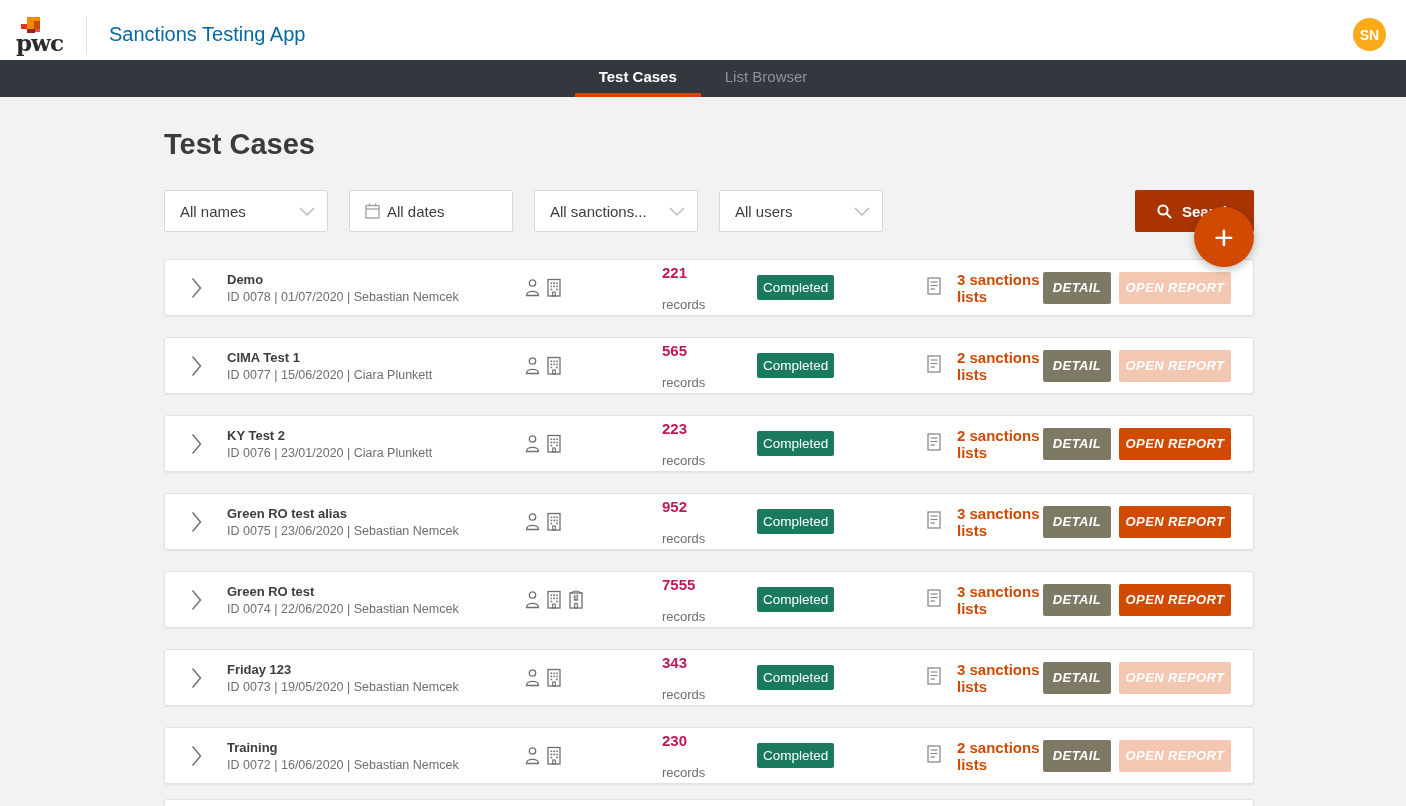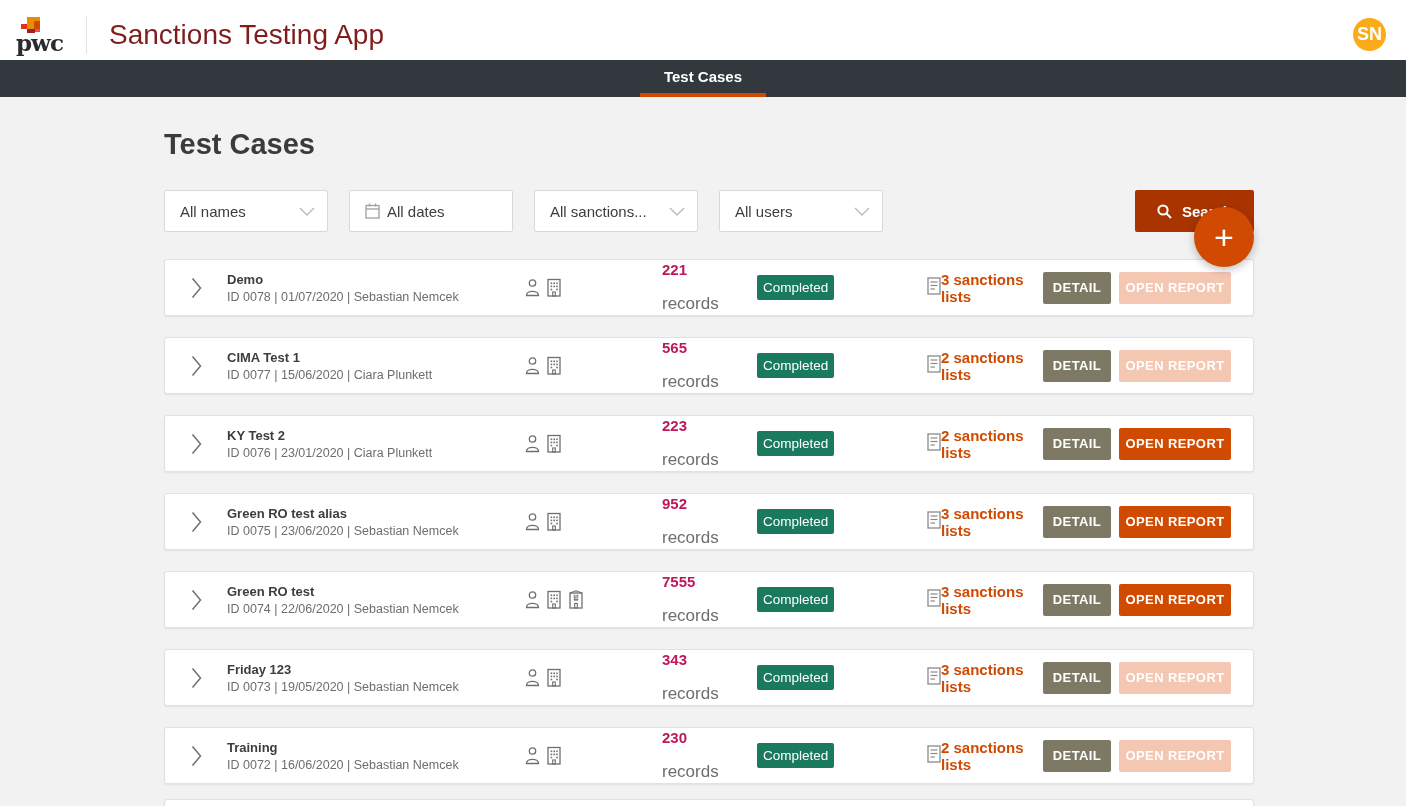--- a/index.html
+++ b/index.html
@@ -4,23 +4,23 @@
 <style>
   * { margin:0; padding:0; box-sizing:border-box; }
   html,body { width:1406px; height:806px; overflow:hidden; }
   body { font-family:"Liberation Sans", sans-serif; background:#f2f2f2; color:#3d3d3d; }
 
   
   .header { height:60px; background:#ffffff; display:flex; align-items:center; padding:9px 20px 0 16px; }
   .logo-wrap { display:flex; flex-direction:column; align-items:flex-start; width:58px; }
   .logo-text { font-family:"DejaVu Serif", serif; font-weight:bold; font-size:23px; color:#2b2b2b; line-height:20px; letter-spacing:-1px; }
   .header-divider { width:1px; height:38px; background:#e2e2e2; margin:0 22px 0 12px; }
-  .app-title { font-size:28px; color:#7f1d1d; }
+  .app-title { font-size:20px; color:#0369a1; }
   .header-spacer { flex:1; }
-  .avatar { width:33px; height:33px; border-radius:50%; background:#fbaa19; color:#ffffff; font-size:18px; font-weight:bold;
+  .avatar { width:33px; height:33px; border-radius:50%; background:#fbaa19; color:#ffffff; font-size:14px; font-weight:bold;
             display:flex; align-items:center; justify-content:center; }
 
   
   .navbar { height:37px; background:#33383e; display:flex; justify-content:center; align-items:stretch; }
   .nav-tab { display:flex; align-items:center; padding:0 24px; font-size:15px; color:#8d9298; cursor:pointer; border-bottom:4px solid transparent; }
   .nav-tab.active { color:#ffffff; font-weight:bold; border-bottom-color:#d04a02; }
 
   
   .content { padding:31px 152px 0 164px; position:relative; }
   .page-title { font-size:29px; font-weight:bold; color:#3b3b3b; }
@@ -45,27 +45,27 @@
               display:flex; align-items:center; margin-bottom:21px; padding-right:22px; }
   .case-row.partial { margin-top:-6px; }
   .cell-chevron { width:62px; display:flex; justify-content:center; align-items:center; cursor:pointer; }
   .cell-title { width:290px; }
   .row-title { font-size:13px; font-weight:bold; color:#3d3d3d; }
   .row-meta { font-size:12.5px; color:#6e6e6e; margin-top:3px; }
   .cell-icons { width:145px; display:flex; align-items:center; padding-left:8px; }
   .cell-icons svg { margin-right:6px; }
   .cell-records { width:95px; }
   .records-num { font-size:15px; font-weight:bold; color:#be185d; }
-  .records-label { font-size:17px; color:#6e6e6e; margin-top:16px; }
+  .records-label { font-size:13px; color:#6e6e6e; margin-top:16px; }
   .cell-status { width:150px; }
   .status-badge { display:inline-block; background:#1a7a5e; color:#ffffff; font-size:13.5px; padding:5px 6px; border-radius:2px; }
   .cell-sanctions { flex:1; display:flex; align-items:center; padding-left:20px; }
-  .sanctions-text { font-size:15px; font-weight:bold; color:#d04a02; margin-left:0; }
+  .sanctions-text { font-size:15px; font-weight:bold; color:#d04a02; margin-left:16px; }
   .btn { border:none; border-radius:2px; color:#ffffff; font-family:"Liberation Sans", sans-serif; font-size:13px; font-weight:bold;
-         letter-spacing:0.4px; height:32px; cursor:pointer; }
+         letter-spacing:0.4px; height:32px; cursor:pointer;font-style:italic; }
   .detail-btn { width:68px; background:#7d7964; margin-right:8px; }
   .report-btn { width:112px; background:#d04a02; }
   .report-btn.disabled { background:#f4c7b3; cursor:default; }
 </style>
 </head>
 <body>
 
 <div class="header">
   <div class="logo-wrap">
     <svg width="30" height="16" viewBox="0 0 30 16">
@@ -78,20 +78,21 @@
     <span class="logo-text">pwc</span>
   </div>
   <div class="header-divider"></div>
   <span class="app-title">Sanctions Testing App</span>
   <div class="header-spacer"></div>
   <div class="avatar">SN</div>
 </div>
 
 <div class="navbar">
   <div class="nav-tab active">Test Cases</div>
+  <div class="nav-tab">List Browser</div>
 </div>
 
 <div class="content">
   <div class="page-title">Test Cases</div>
   <button class="fab">+</button>
 
   <div class="filters">
     <div class="filter-box">
       <span class="filter-label">All names</span>
       <svg width="16" height="9" viewBox="0 0 16 9">

